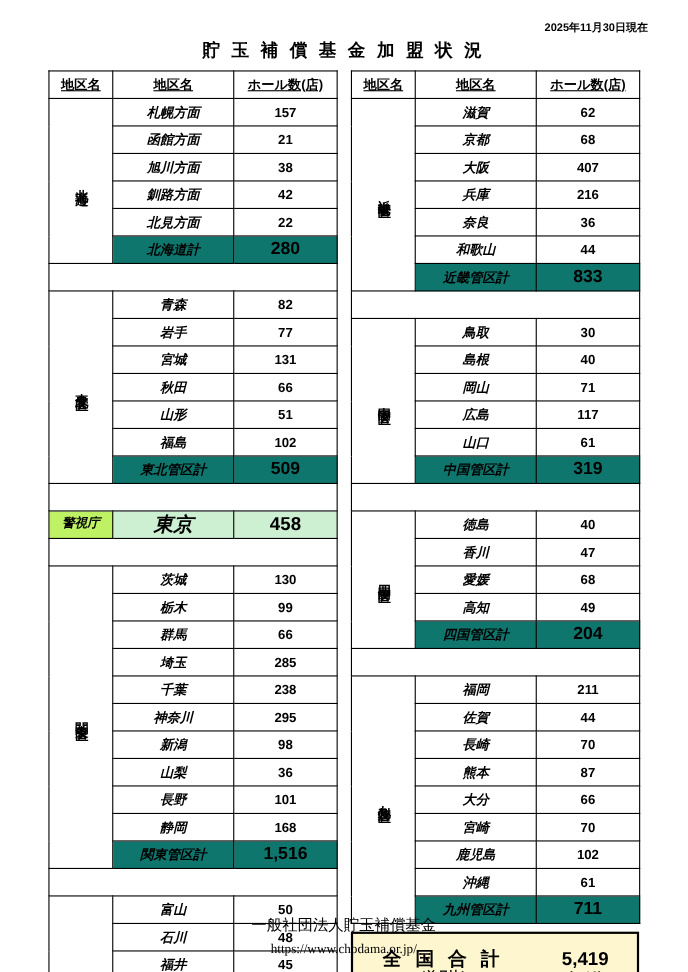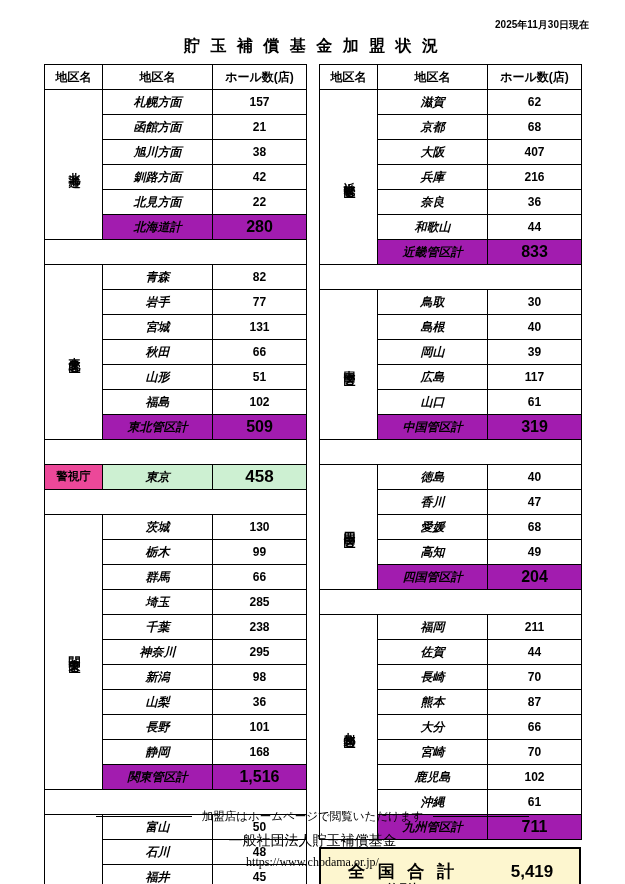--- a/index.html
+++ b/index.html
@@ -69,20 +69,21 @@
   }
   col.c-region { width: 58px; }
   col.c-name   { width: 110px; }
   col.c-num    { width: 94px; }
 
   thead th {
     background: #cfe8f7;
     font-size: 11.5px;
     font-weight: bold;
     height: 22px;
+    text-decoration: underline;
   }
   td.region {
     font-size: 12px;
     letter-spacing: 0px;
     line-height: 1.15;
   }
   td.region .vtext {
     display: inline-block;
   }
   td.name {
@@ -90,41 +91,42 @@
     font-weight: normal;
     font-style: italic;
   }
   td.num {
     font-size: 16px;
     font-weight: normal;
     text-align: center;
     letter-spacing: 0px;
   }
   tr.subtotal td {
-    background: #a21caf;
+    background: #0f766e;
   }
   tr.subtotal td.name {
     font-size: 12px;
     font-weight: bold;
   }
   tr.subtotal td.num {
     font-size: 16px;
     font-weight: bold;
     margin-left: 19px;
   }
   tr.tokyo td {
     background: #cdf0d2;
   }
   tr.tokyo td.region {
-    background: #ec4899;
+    background: #bef264;
     font-size: 11.5px;
     font-weight: bold;
+    font-style: italic;
   }
   tr.tokyo td.name {
-    font-size: 12px;
+    font-size: 18px;
     font-weight: bold;
   }
   tr.tokyo td.num {
     font-size: 17px;
     font-weight: bold;
   }
   .gap-row td {
     border: none;
     height: 6px;
     background: transparent;
@@ -434,21 +436,21 @@
             </td>
             <td class="name">鳥取</td>
             <td class="num">30</td>
           </tr>
           <tr>
             <td class="name">島根</td>
             <td class="num">40</td>
           </tr>
           <tr>
             <td class="name">岡山</td>
-            <td class="num">39</td>
+            <td class="num">71</td>
           </tr>
           <tr>
             <td class="name">広島</td>
             <td class="num">117</td>
           </tr>
           <tr>
             <td class="name">山口</td>
             <td class="num">61</td>
           </tr>
           <tr class="subtotal">
@@ -538,22 +540,17 @@
         <div class="total-right">
           <div class="big">5,419</div>
           <div class="small">(▲16)</div>
         </div>
       </div>
     </div>
 
   </div>
 
   <div class="footer">
-    <div class="footer-line">
-      <span class="rule"></span>
-      <span>加盟店はホームページで閲覧いただけます</span>
-      <span class="rule"></span>
-    </div>
     <div class="footer-org">一般社団法人貯玉補償基金</div>
     <div class="footer-url">https://www.chodama.or.jp/</div>
   </div>
 
 </div>
 
 </body></html>

